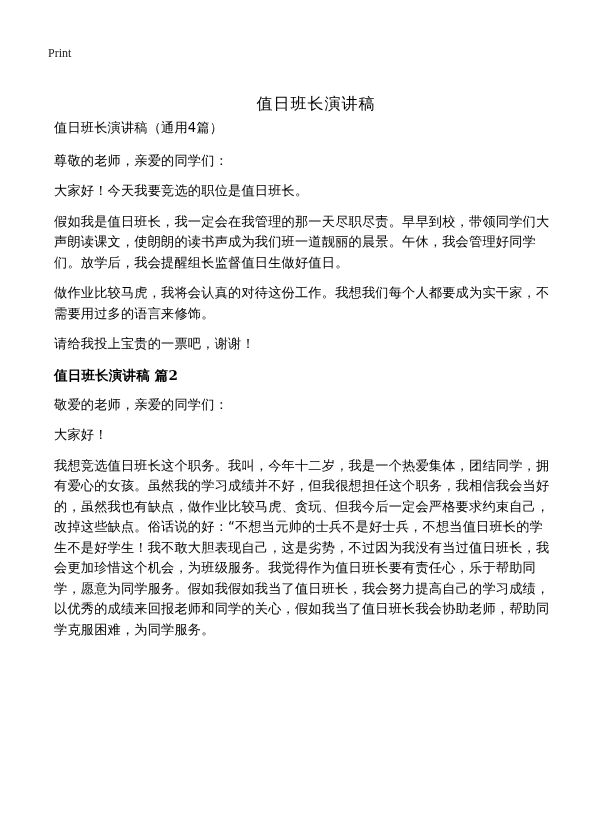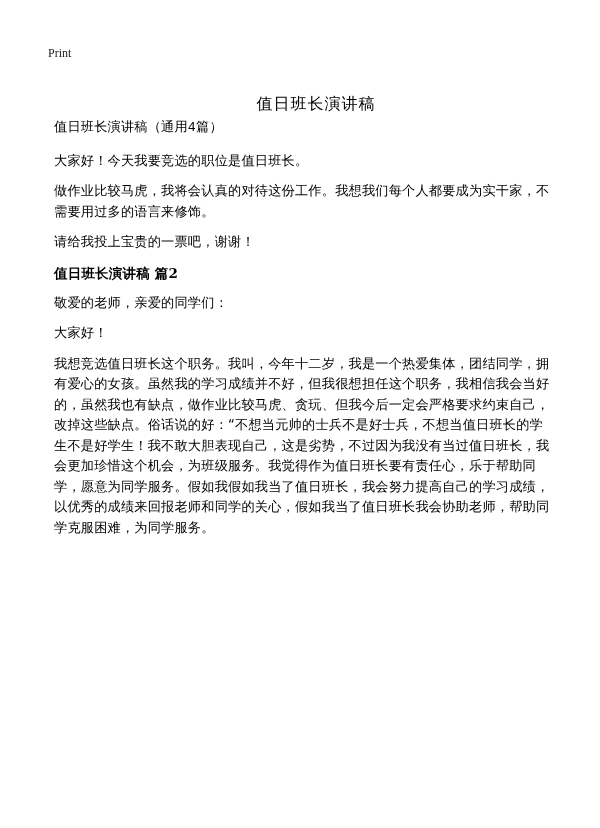--- a/index.html
+++ b/index.html
@@ -48,42 +48,43 @@
       width: 500px;
       font-size: 13.2px;
       line-height: 20.5px;
       letter-spacing: 0.2px;
     }
     .content p {
       margin: 0 0 10px 0;
     }
     .content .subtitle {
       margin-bottom: 12px;
-      font-family: Liberation Mono, monospace;
     }
     .content h3 {
       margin: 0 0 10px 0;
       font-family: "DejaVu Serif", "Liberation Serif", serif;
       font-size: 13.5px;
       font-weight: bold;
       line-height: 20px;
     }
   </style>
 </head>
 <body>
 
 <div class="page">
   <div class="print-label">Print</div>
   <h1 class="doc-title">值日班长演讲稿</h1>
 
   <div class="content">
     <p class="subtitle">值日班长演讲稿（通用4篇）</p>
 
     <section>
+      <p>尊敬的老师，亲爱的同学们：</p>
       <p>大家好！今天我要竞选的职位是值日班长。</p>
+      <p>假如我是值日班长，我一定会在我管理的那一天尽职尽责。早早到校，带领同学们大声朗读课文，使朗朗的读书声成为我们班一道靓丽的晨景。午休，我会管理好同学们。放学后，我会提醒组长监督值日生做好值日。</p>
       <p>做作业比较马虎，我将会认真的对待这份工作。我想我们每个人都要成为实干家，不需要用过多的语言来修饰。</p>
       <p>请给我投上宝贵的一票吧，谢谢！</p>
     </section>
 
     <section>
       <h3>值日班长演讲稿 篇2</h3>
       <p>敬爱的老师，亲爱的同学们：</p>
       <p>大家好！</p>
       <p>我想竞选值日班长这个职务。我叫，今年十二岁，我是一个热爱集体，团结同学，拥有爱心的女孩。虽然我的学习成绩并不好，但我很想担任这个职务，我相信我会当好的，虽然我也有缺点，做作业比较马虎、贪玩、但我今后一定会严格要求约束自己，改掉这些缺点。俗话说的好：“不想当元帅的士兵不是好士兵，不想当值日班长的学生不是好学生！我不敢大胆表现自己，这是劣势，不过因为我没有当过值日班长，我会更加珍惜这个机会，为班级服务。我觉得作为值日班长要有责任心，乐于帮助同学，愿意为同学服务。假如我假如我当了值日班长，我会努力提高自己的学习成绩，以优秀的成绩来回报老师和同学的关心，假如我当了值日班长我会协助老师，帮助同学克服困难，为同学服务。</p>
     </section>

